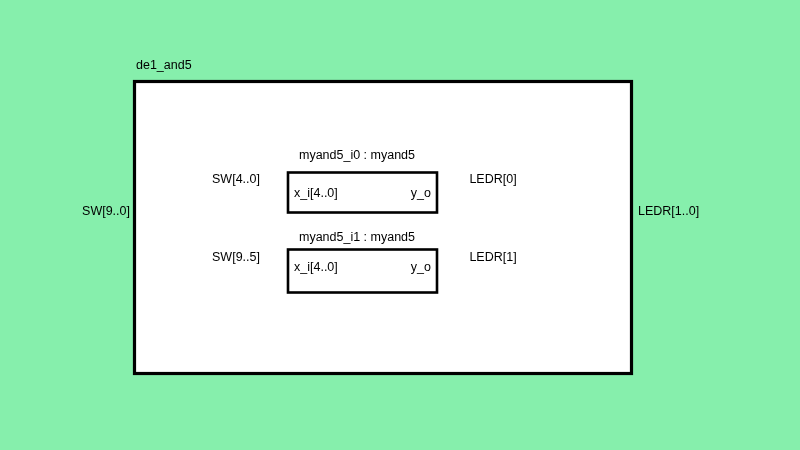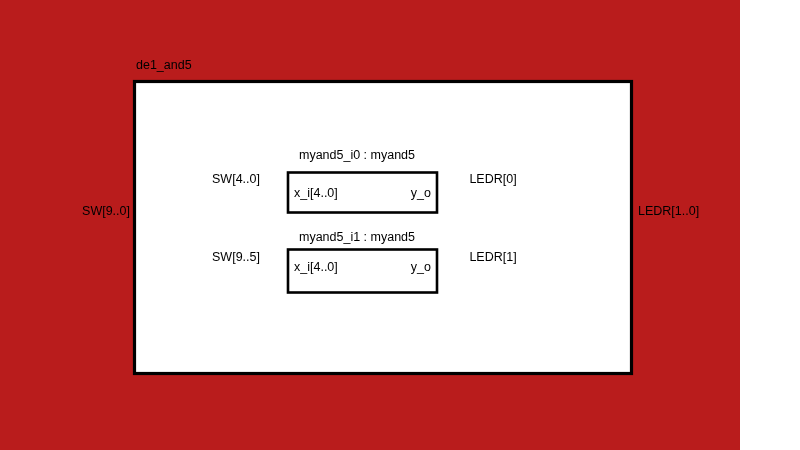--- a/index.html
+++ b/index.html
@@ -2,23 +2,23 @@
 <html><head>
 <meta charset="utf-8">
 <style>
   html, body {
     margin: 0;
     padding: 0;
     background: #ffffff;
   }
   #canvas {
     position: relative;
-    width: 740px;
+    width: 800px;
     height: 450px;
-    background: #b91c1c;
+    background: #86efac;
     font-family: "Liberation Sans", sans-serif;
     overflow: hidden;
   }
   #schematic-svg {
     position: absolute;
     left: 0;
     top: 0;
     width: 800px;
     height: 450px;
   }

